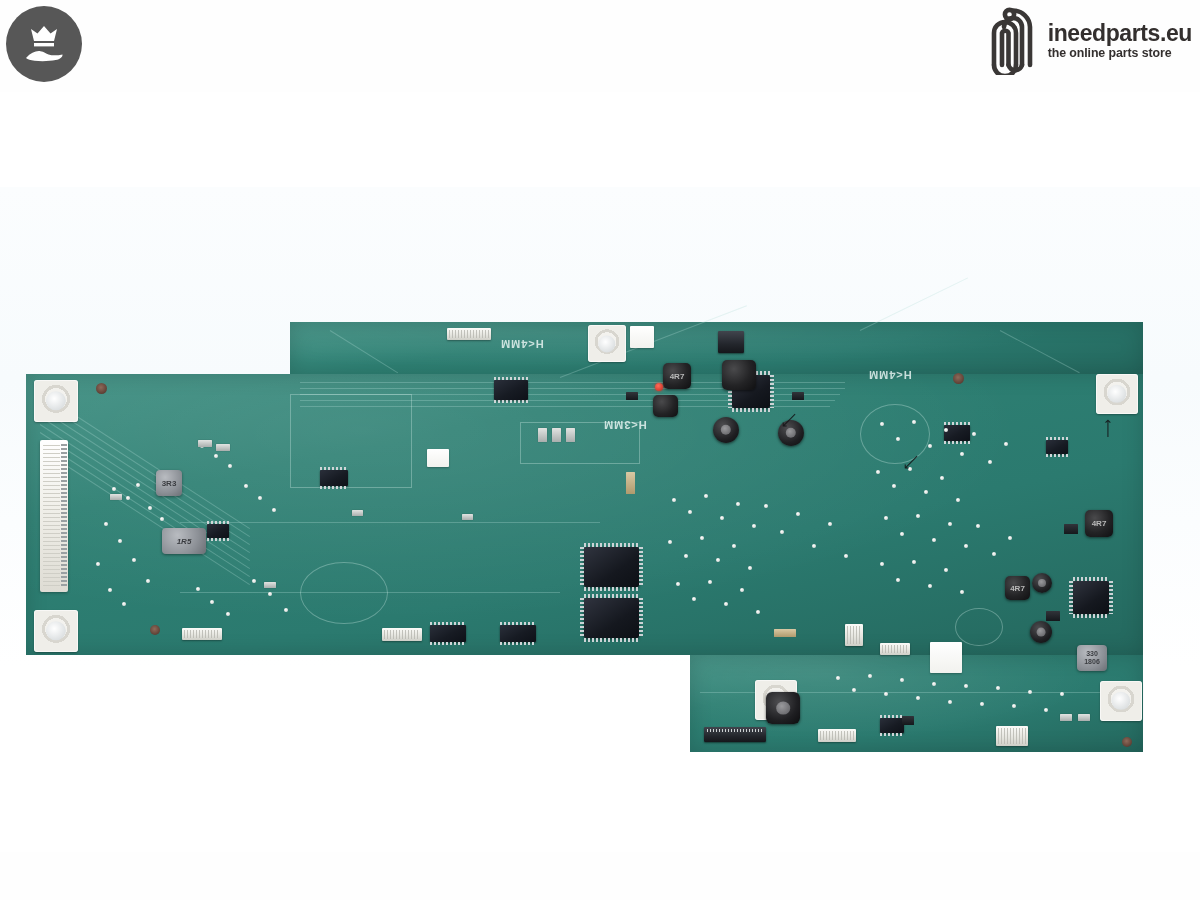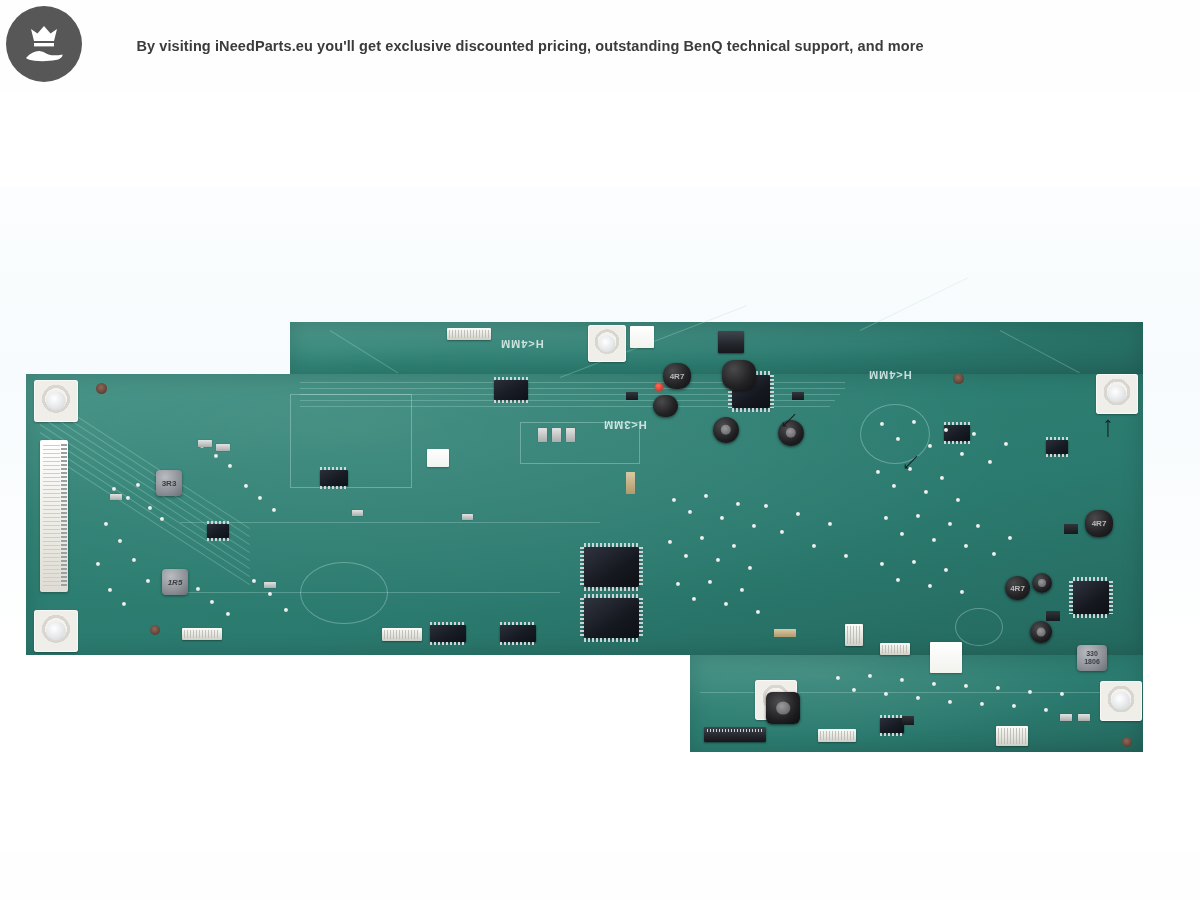--- a/index.html
+++ b/index.html
@@ -80,21 +80,21 @@
   }
   .qfp .pins{position:absolute;inset:-4px;}
   .qfp .pins i{position:absolute;background:repeating-linear-gradient(90deg,#ccd3d6 0 2px,rgba(0,0,0,0) 2px 4px);}
   .qfp .pins i.t{left:4px;right:4px;top:0;height:4px;}
   .qfp .pins i.b{left:4px;right:4px;bottom:0;height:4px;}
   .qfp .pins i.l{top:4px;bottom:4px;left:0;width:4px;background:repeating-linear-gradient(180deg,#ccd3d6 0 2px,rgba(0,0,0,0) 2px 4px);}
   .qfp .pins i.r{top:4px;bottom:4px;right:0;width:4px;background:repeating-linear-gradient(180deg,#ccd3d6 0 2px,rgba(0,0,0,0) 2px 4px);}
 
   .inductor{
     background:radial-gradient(circle at 35% 30%,#4a4a4c,#232325 55%,#0f0f11);
-    border-radius:12px;box-shadow:0 1px 3px rgba(0,0,0,.55);
+    border-radius:5px;box-shadow:0 1px 3px rgba(0,0,0,.55);
     color:#b9b9b9;font-size:8px;font-weight:bold;display:flex;align-items:center;justify-content:center;
     font-family:"Liberation Sans",sans-serif;
   }
   .inductor-gray{
     background:radial-gradient(circle at 35% 28%,#b9bcc1,#8d9197 60%,#6b6f75);
     border-radius:4px;box-shadow:0 1px 3px rgba(0,0,0,.4);
     color:#3a3c40;font-size:8px;font-weight:bold;display:flex;align-items:center;justify-content:center;
   }
   .ecap{
     border-radius:50%;
@@ -168,22 +168,40 @@
     <div class="seal">
       <svg width="54" height="54" viewBox="0 0 54 54" aria-hidden="true">
         <path d="M17 24 L14 12 L20.5 16.5 L27 9 L33.5 16.5 L40 12 L37 24 Z" fill="#ffffff"></path>
         <rect x="17" y="26" width="20" height="3.4" fill="#ffffff"></rect>
         <path d="M9 41 C14 35.5 19 33.5 23.5 34.2 C27 34.7 29 36.6 31.5 37.4
                  C35 38.5 40 38.6 45.5 37.4 C45.8 39.6 43.4 42.1 38.6 43.1
                  C33 44.3 24 44.6 17.5 43.8 C13.6 43.3 10.7 42.5 9 41 Z" fill="#ffffff"></path>
       </svg>
     </div>
 
-    <div class="banner-text">By visiting iNeedParts.eu you'll get exclusive discounted pricing, outstanding BenQ technical support, and more</div>
-
+
+    <div class="logo">
+      <div class="logo-mark">
+        <svg width="58" height="68" viewBox="0 0 58 68" aria-hidden="true">
+          <g fill="none" stroke="#3a3736" stroke-width="4.6" stroke-linecap="round">
+            <path d="M6 58 L6 26 A11 11 0 0 1 28 26 L28 58"></path>
+            <path d="M14 58 L14 26 A3.5 3.5 0 0 1 20.5 26 L20.5 58"></path>
+            <path d="M20.5 58 A7 7 0 0 0 34 58"></path>
+            <path d="M6 58 A11 11 0 0 0 28 58"></path>
+            <path d="M34 58 L34 20 A9 9 0 0 0 16 20"></path>
+            <path d="M42 58 L42 20 A17 17 0 0 0 25 3.5"></path>
+            <circle cx="21.5" cy="7.5" r="4.6"></circle>
+          </g>
+        </svg>
+      </div>
+      <div class="logo-words">
+        <div class="logo-name">ineedparts.eu</div>
+        <div class="logo-tag">the online parts store</div>
+      </div>
+    </div>
   </div>
 
   <div class="photo">
     <div class="photo-tint"></div>
 
     <div class="pcb-wrap">
 
       <div class="pcb-seg seg-top"></div>
       <div class="pcb-seg seg-main"></div>
       <div class="pcb-seg seg-tail"></div>
@@ -271,21 +289,21 @@
       <div class="part ic" style="left:494px;top:288px;width:34px;height:20px;"></div>
       <div class="part ic" style="left:430px;top:533px;width:36px;height:17px;"></div>
       <div class="part ic" style="left:500px;top:533px;width:36px;height:17px;"></div>
       <div class="part ic" style="left:320px;top:378px;width:28px;height:16px;"></div>
       <div class="part ic" style="left:207px;top:432px;width:22px;height:14px;"></div>
       <div class="part ic" style="left:944px;top:333px;width:26px;height:16px;"></div>
       <div class="part ic" style="left:1046px;top:348px;width:22px;height:14px;"></div>
       <div class="part ic" style="left:880px;top:626px;width:24px;height:15px;"></div>
 
       <div class="part inductor-gray" style="left:156px;top:378px;width:26px;height:26px;">3R3</div>
-      <div class="part inductor-gray" style="left:162px;top:477px;width:26px;height:26px;font-style:italic;">1R5</div>
+      <div class="part inductor-gray" style="left:162px;top:436px;width:44px;height:26px;font-style:italic;">1R5</div>
       <div class="part inductor" style="left:663px;top:271px;width:28px;height:26px;">4R7</div>
       <div class="part inductor" style="left:1085px;top:418px;width:28px;height:27px;">4R7</div>
       <div class="part inductor" style="left:1005px;top:484px;width:25px;height:24px;">4R7</div>
       <div class="part inductor" style="left:722px;top:268px;width:34px;height:30px;"></div>
       <div class="part inductor" style="left:653px;top:303px;width:25px;height:22px;"></div>
       <div class="part inductor-gray" style="left:1077px;top:553px;width:30px;height:26px;">
         <span style="font-size:7px;line-height:8px;text-align:center;">
           <span>330</span><br>
           <span>1806</span>
         </span>

